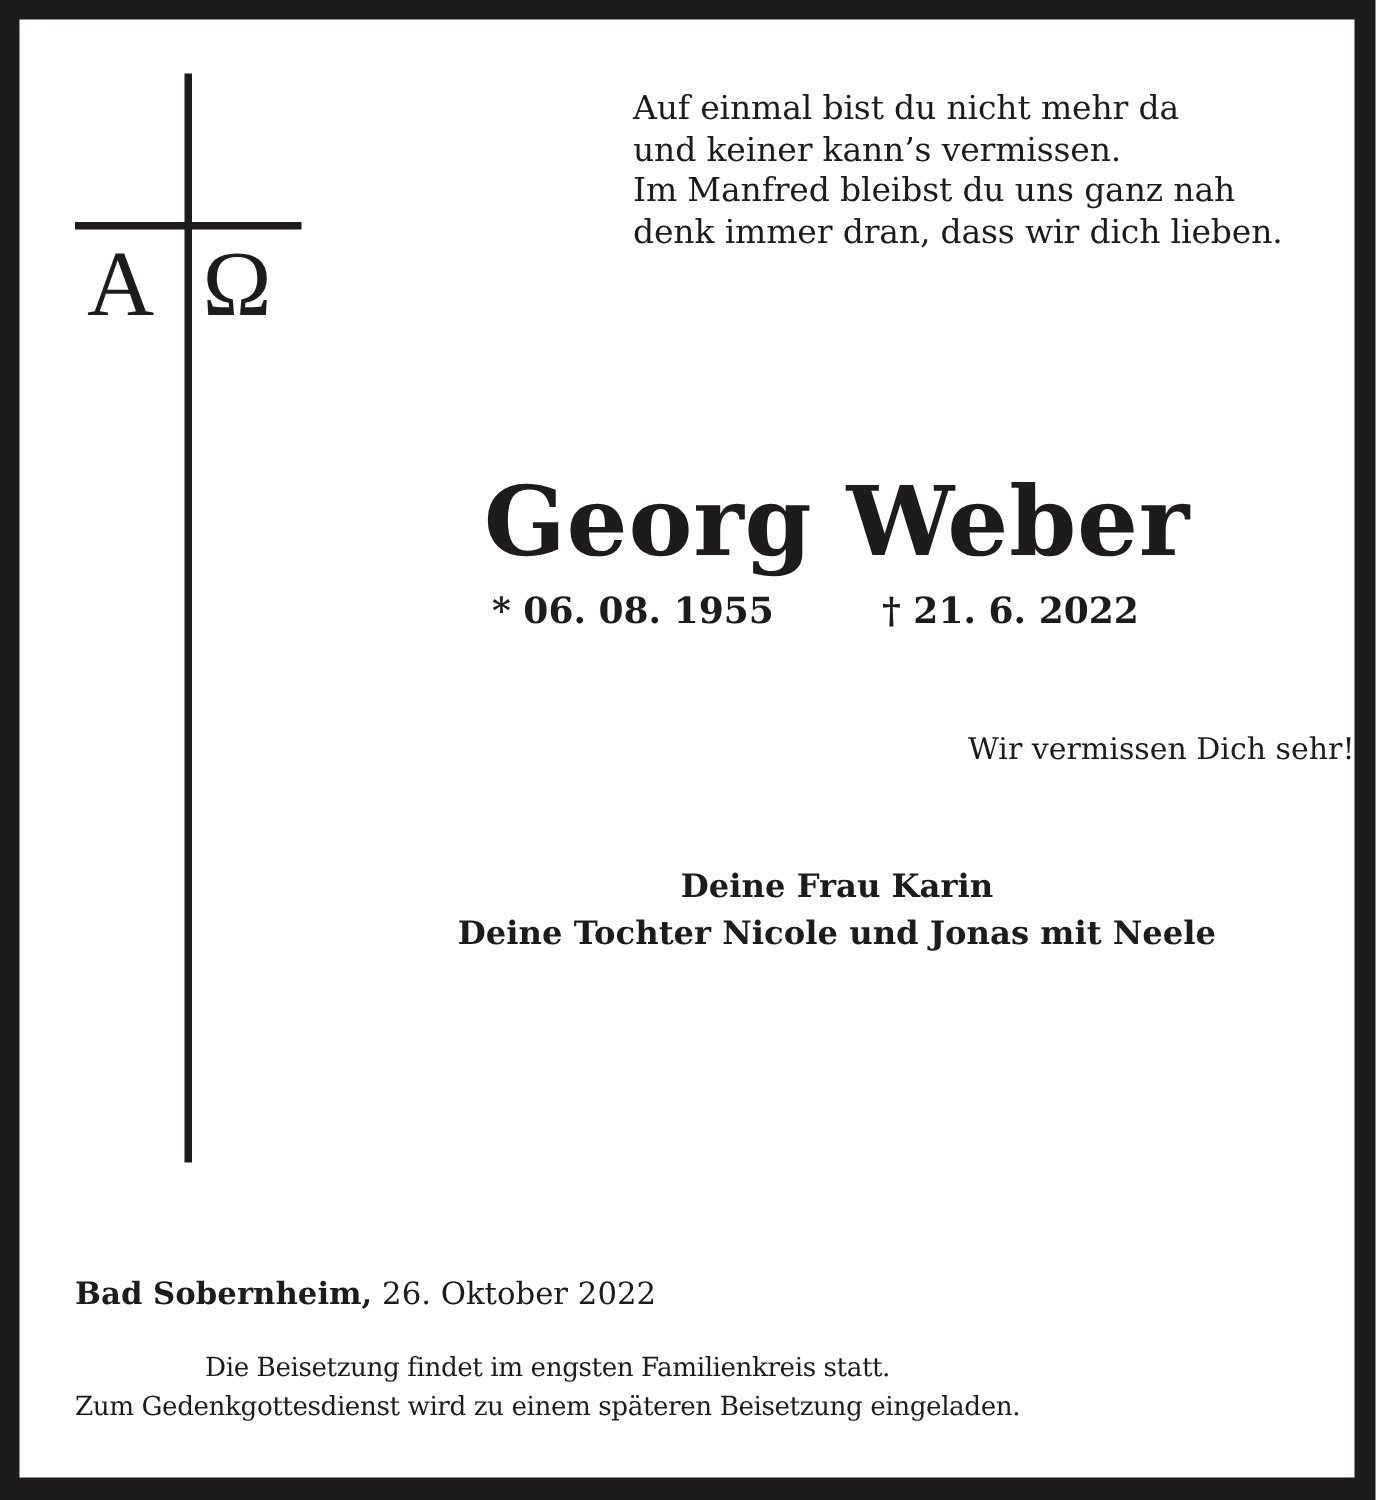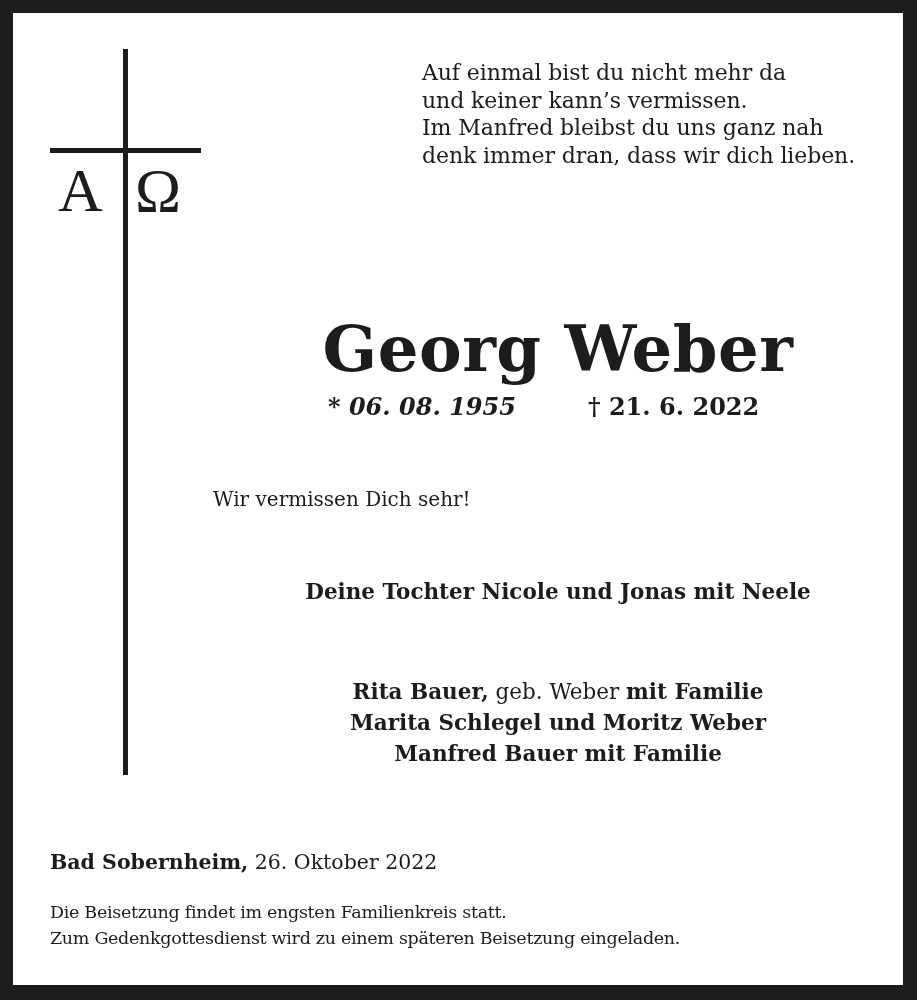--- a/index.html
+++ b/index.html
@@ -44,45 +44,46 @@
     font-family: "DejaVu Serif", serif;
     font-weight: bold; font-size: 64px; line-height: 80px;
     letter-spacing: 0.5px;
     margin-top: 28px;
   }
   .dates {
     position: absolute; left: 310px; top: 378px;
     font-weight: bold; font-size: 24px; line-height: 32px;
     white-space: nowrap;
   }
-  .dates .born { position: absolute; left: 5px; font-style: italic; }
+  .dates .born { position: absolute; left: 5px; }
   .dates .died { position: absolute; left: 265px; }
 
   .miss {
     position: absolute; left: 200px; width: 690px; top: 471px;
-    text-align: left; font-size: 20px; line-height: 30px;
+    text-align: right; font-size: 20px; line-height: 30px;
   }
   .mourners {
     position: absolute; left: 200px; width: 690px;
     text-align: center; font-weight: bold; font-size: 21.5px; line-height: 31px;
     white-space: nowrap;
   }
   .m1 { top: 563px; }
   .m2 { top: 663px; }
   .normal { font-weight: normal; }
 
   .place {
     position: absolute; left: 37px; top: 834px;
     font-size: 20.5px; line-height: 30px; white-space: nowrap;
   }
   .place b { font-weight: bold; margin-top: 17px; }
   .notice {
     position: absolute; left: 37px; top: 886px;
     font-size: 17.5px; line-height: 26px; white-space: nowrap;
     letter-spacing: -0.3px;
+    text-align: center;
   }
 </style>
 </head>
 <body>
 
 <div class="card">
 
   <div class="cross-v"></div>
   <div class="cross-h"></div>
   <span class="alpha">A</span>
@@ -98,28 +99,24 @@
   <div class="name">Georg Weber</div>
 
   <div class="dates">
     <span class="born">* 06. 08. 1955</span>
     <span class="died">† 21. 6. 2022</span>
   </div>
 
   <div class="miss">Wir vermissen Dich sehr!</div>
 
   <div class="mourners m1">
+    <div>Deine Frau Karin</div>
     <div>Deine Tochter Nicole und Jonas mit Neele</div>
   </div>
 
-  <div class="mourners m2">
-    <div><span>Rita Bauer,</span><span class="normal"> geb. Weber </span><span>mit Familie</span></div>
-    <div>Marita Schlegel und Moritz Weber</div>
-    <div>Manfred Bauer mit Familie</div>
-  </div>
 
   <div class="place"><b>Bad Sobernheim,</b><span> 26. Oktober 2022</span></div>
 
   <div class="notice">
     <div>Die Beisetzung findet im engsten Familienkreis statt.</div>
     <div>Zum Gedenkgottesdienst wird zu einem späteren Beisetzung eingeladen.</div>
   </div>
 
 </div>
 

